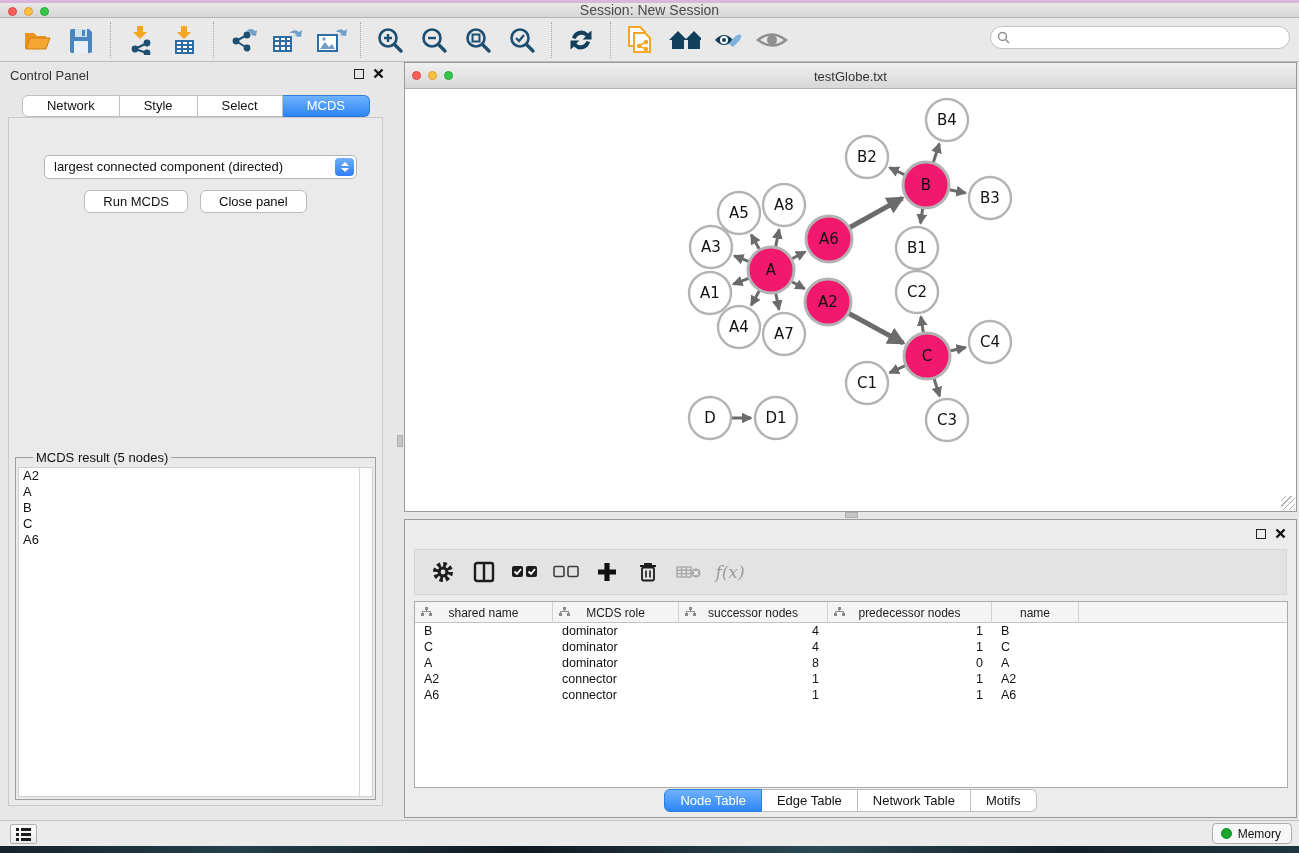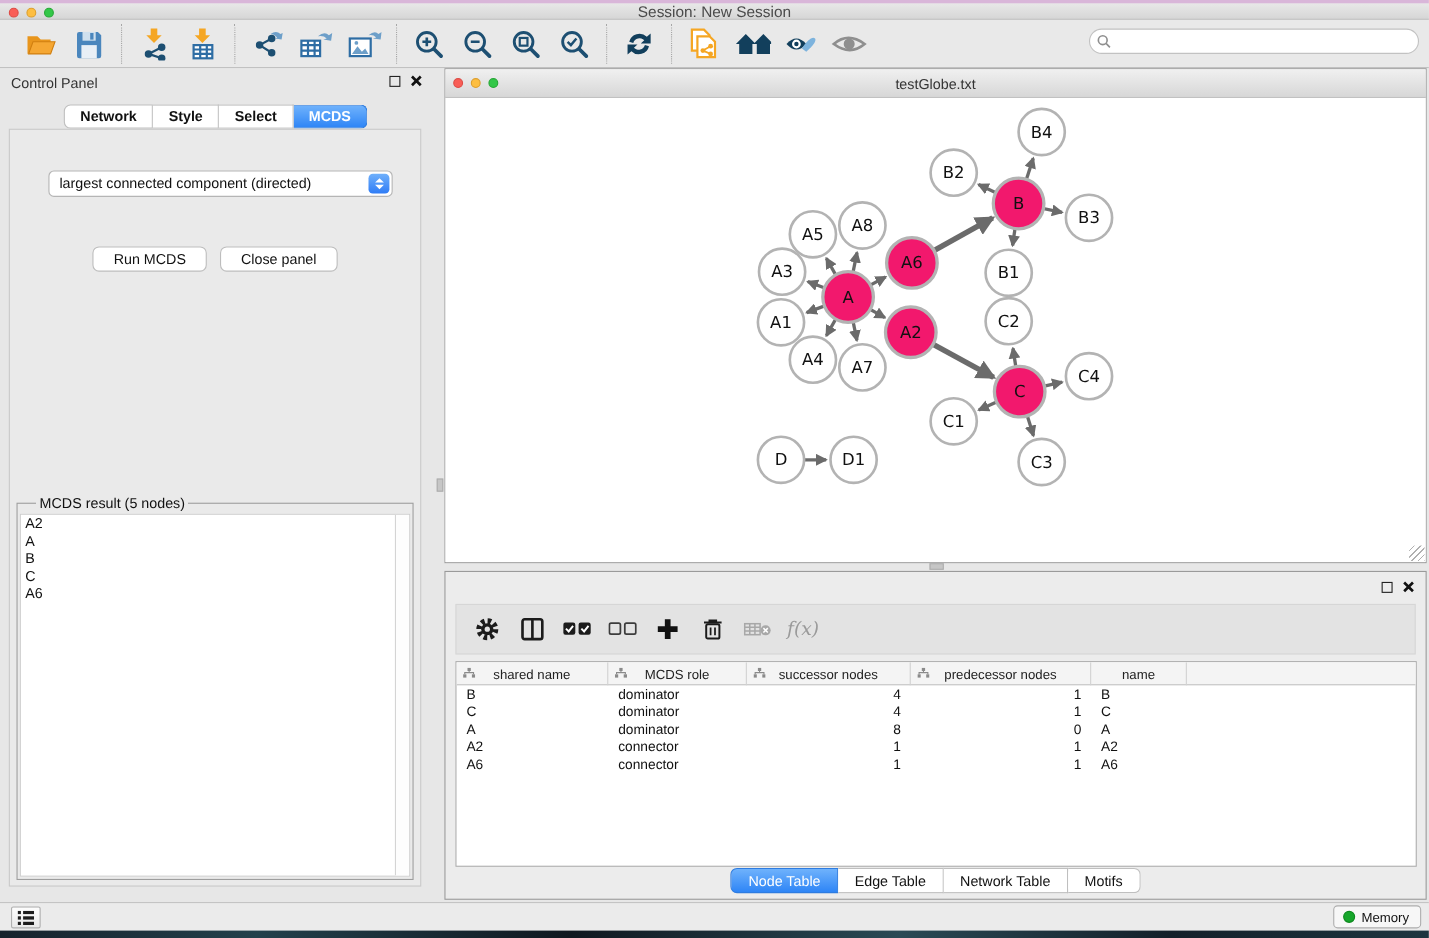--- a/index.html
+++ b/index.html
@@ -32,35 +32,35 @@
   
   .workspace { position:absolute; left:0; top:62px; width:1299px; height:758px; background:#e7e7e7; }
 
   
   .control-panel { position:absolute; left:0; top:0; width:392px; height:758px; }
   .cp-header { position:absolute; left:0; top:0; width:100%; height:26px; }
   .cp-title { position:absolute; left:10px; top:6px; font-size:13px; color:#333; }
   .panel-controls { position:absolute; right:8px; top:6px; display:flex; gap:9px; align-items:center; }
   .float-box { width:10px; height:10px; border:1.5px solid #222; background:transparent; }
   .cp-tabs { position:absolute; left:0; right:0; top:33px; display:flex; justify-content:center; }
-  .cp-tab { height:22px; line-height:20px; padding:0 14px; font-size:13px; color:#111;
-    background:#fff; border:1px solid #bfbfbf; border-left:none; cursor:default;font-weight:bold; }
+  .cp-tab { height:22px; line-height:20px; padding:0 24px; font-size:13px; color:#111;
+    background:#fff; border:1px solid #bfbfbf; border-left:none; cursor:default; }
   .cp-tab:first-child { border-left:1px solid #bfbfbf; border-radius:6px 0 0 6px; }
   .cp-tab:last-child { border-radius:0 6px 6px 0; }
   .cp-tab.active { background:linear-gradient(#6fb2fc,#2e85f6); border-color:#2e7ce0; color:#fff; }
   .cp-box { position:absolute; left:8px; right:9px; top:55px; bottom:14px;
     background:#eaeaea; border:1px solid #c9c9c9; }
   .opt-label { position:absolute; left:0; right:0; top:14px; text-align:center; font-size:13px; color:#111; }
   .dropdown { position:absolute; left:35px; top:37px; width:313px; height:24px; background:#fff;
     border:1px solid #b5b5b5; border-radius:5px; font-size:13px; line-height:22px; padding-left:9px; color:#111; }
   .dd-stepper { position:absolute; right:2px; top:2px; width:19px; height:18px; border-radius:4px;
     background:linear-gradient(#6fb0fb,#2f7cf6); display:flex; flex-direction:column; align-items:center; justify-content:center; gap:2px; }
   .dd-up { width:0; height:0; border-left:4px solid transparent; border-right:4px solid transparent; border-bottom:4px solid #fff; }
   .dd-down { width:0; height:0; border-left:4px solid transparent; border-right:4px solid transparent; border-top:4px solid #fff; }
-  .cp-buttons { position:absolute; left:0; right:0; top:72px; display:flex; justify-content:center; gap:12px;margin-top:34px; }
+  .cp-buttons { position:absolute; left:0; right:0; top:72px; display:flex; justify-content:center; gap:12px; }
   .mac-btn { height:23px; padding:0 18px; background:#fff; border:1px solid #bdbdbd; border-radius:6px;
     font-size:13px; color:#111; line-height:21px; cursor:default; }
   .mcds-fieldset { position:absolute; left:6px; right:6px; top:332px; bottom:5px;
     border:1px solid #9e9e9e; }
   .mcds-fieldset legend { font-size:13px; color:#111; padding:0 3px; margin-left:17px; }
   .mcds-list { position:absolute; left:2px; right:2px; top:2px; bottom:2px; background:#fff;
     border:1px solid #cfcfcf; overflow:hidden; }
   .mcds-scroll { position:absolute; right:0; top:0; bottom:0; width:13px; border-left:1px solid #d4d4d4; background:#fdfdfd; }
   .mcds-item { font-size:13px; color:#111; line-height:16px; padding-left:4px; }
 

